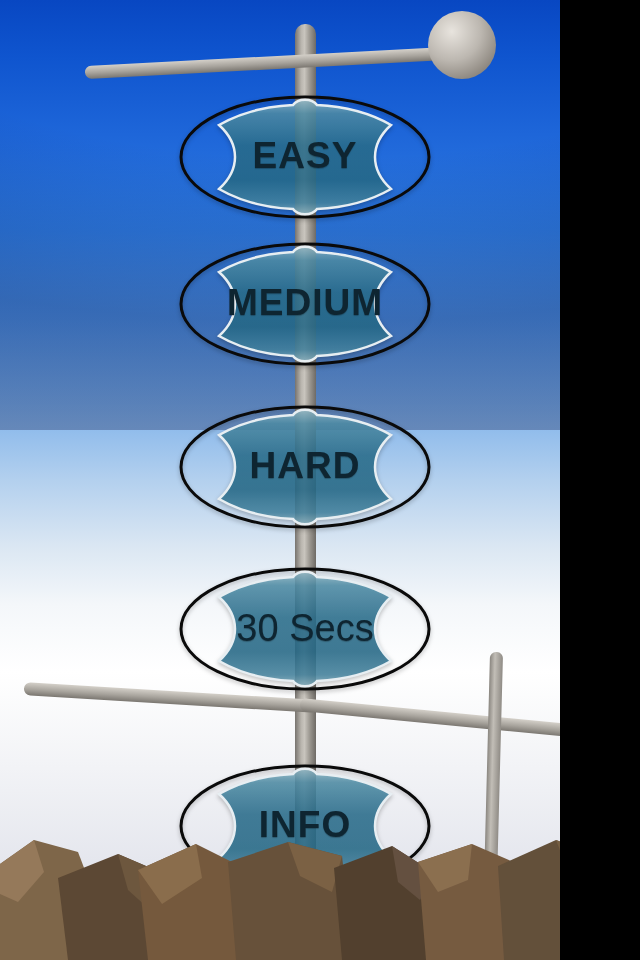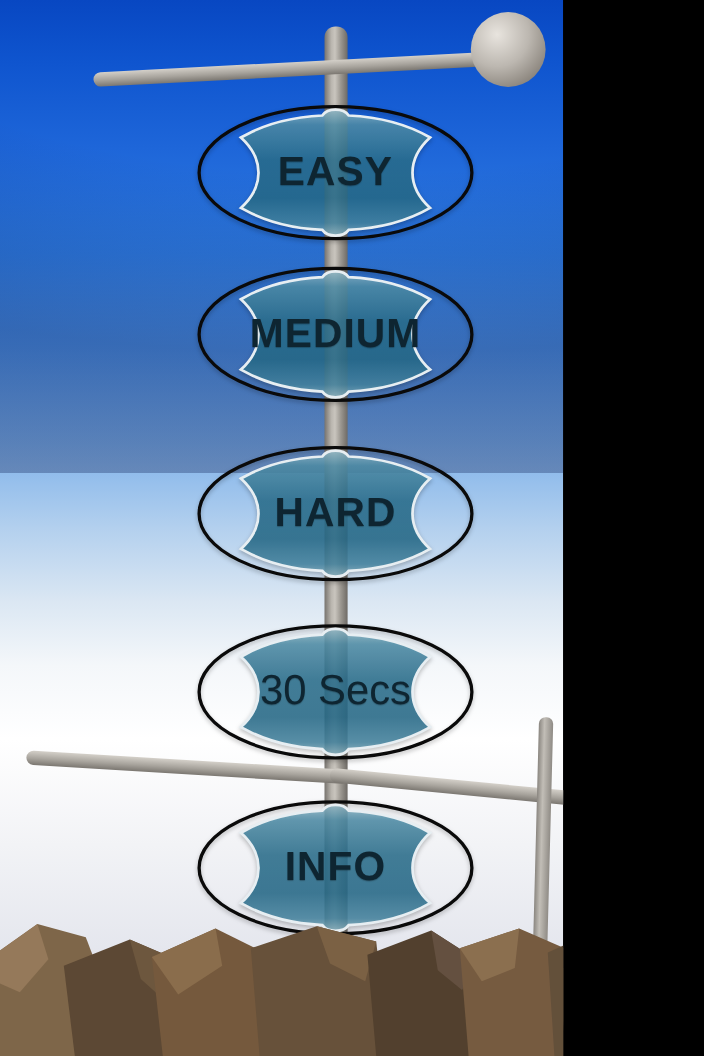--- a/index.html
+++ b/index.html
@@ -1,18 +1,18 @@
 <!DOCTYPE html>
 <html><head>
 <meta charset="utf-8">
 <style>
   * { margin:0; padding:0; box-sizing:border-box; }
   html, body { width:640px; height:960px; overflow:hidden; background:#000; }
   .scene {
-    position:relative; width:512px; height:960px; overflow:hidden;
+    position:relative; width:560px; height:960px; overflow:hidden;
     font-family:"Liberation Sans", sans-serif;
   }
   .sky {
     position:absolute; inset:0;
     background:linear-gradient(180deg,
       #0847c2 0%, #0f55cf 6%, #1e66d9 14%, #2f7ce2 24%,
       #4f93e6 33%, #7fb2ea 42%, #b3d0ee 50%, #dbe7f3 57%,
       #f4f7fa 63%, #ffffff 70%, #f2f3f6 80%, #e2e4ec 92%, #d9dce6 100%);
   }
   .sky-shade {
@@ -41,21 +41,21 @@
     position:absolute; left:428px; top:11px; width:68px; height:68px; border-radius:50%;
     background:radial-gradient(circle at 35% 30%, #e8e4de 0%, #bcb7b0 45%, #868078 82%, #6f6a63 100%);
   }
   .menu-button {
     position:absolute; left:177px; width:256px; height:128px; cursor:pointer;
   }
   .btn-1 { top:93px; }
   .btn-2 { top:240px; }
   .btn-3 { top:403px; }
   .btn-4 { top:565px; }
-  .btn-5 { top:725px; }
+  .btn-5 { top:762px; }
   .menu-button svg { position:absolute; inset:0; width:100%; height:100%;
     filter:drop-shadow(0 2px 2px rgba(0,0,0,0.25)); }
   .btn-label {
     position:absolute; inset:0; display:flex; align-items:center; justify-content:center;
     font-size:37px; font-weight:700; color:#0e2531; letter-spacing:1px;
     text-shadow:0 1px 1px rgba(0,0,0,0.25); padding-bottom:2px;
   }
   .btn-4 .btn-label { font-weight:400; letter-spacing:0; font-size:38px; }
   .rocks { position:absolute; left:0; bottom:0; width:640px; height:130px; }
 </style>

